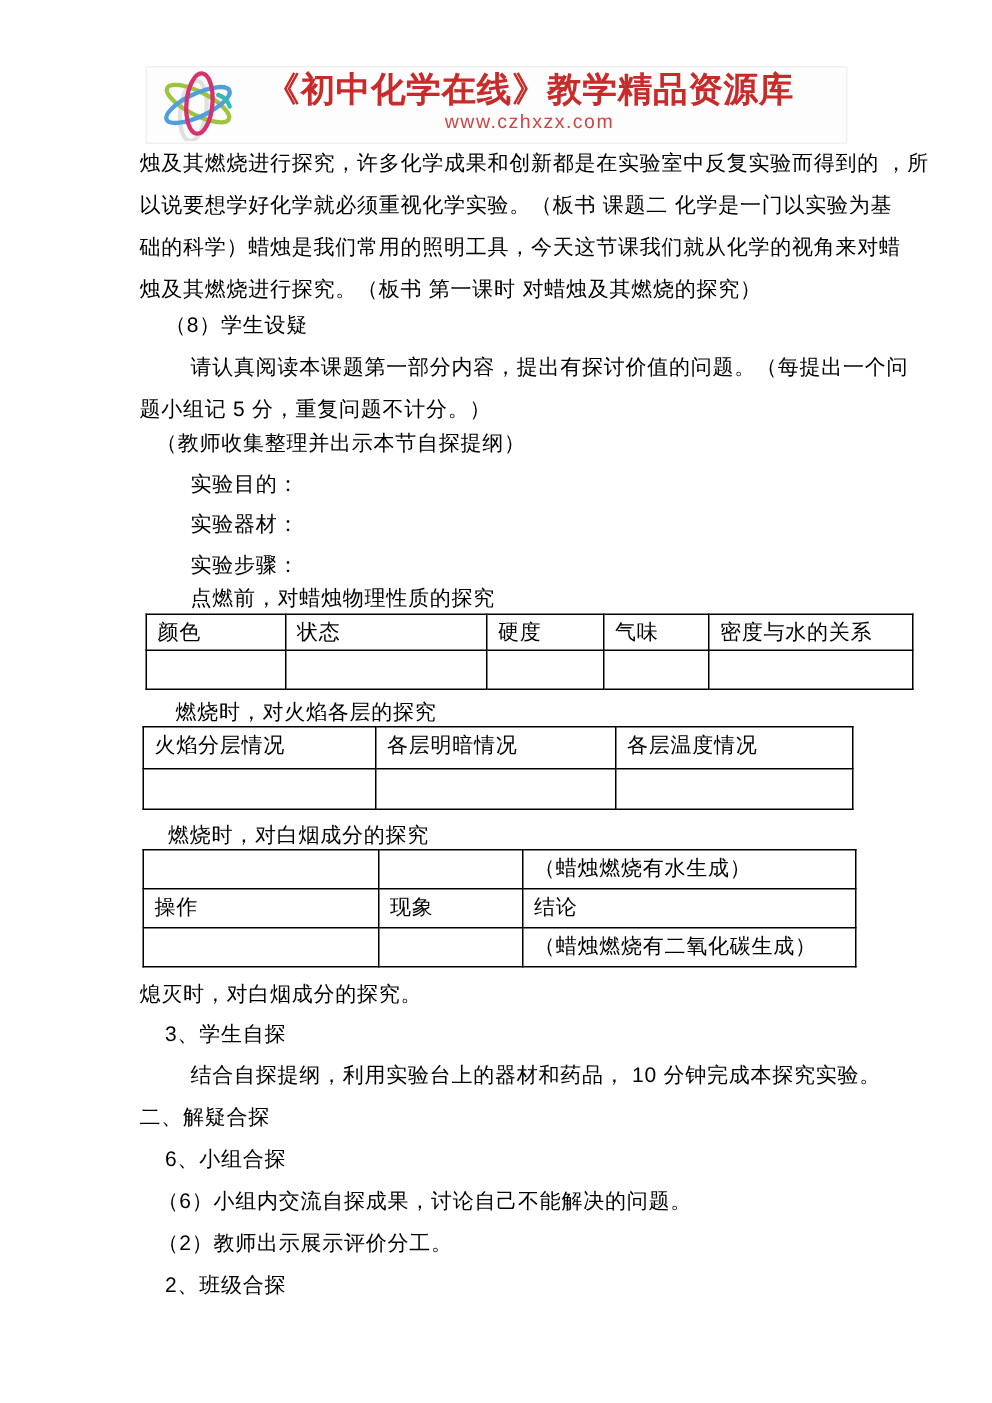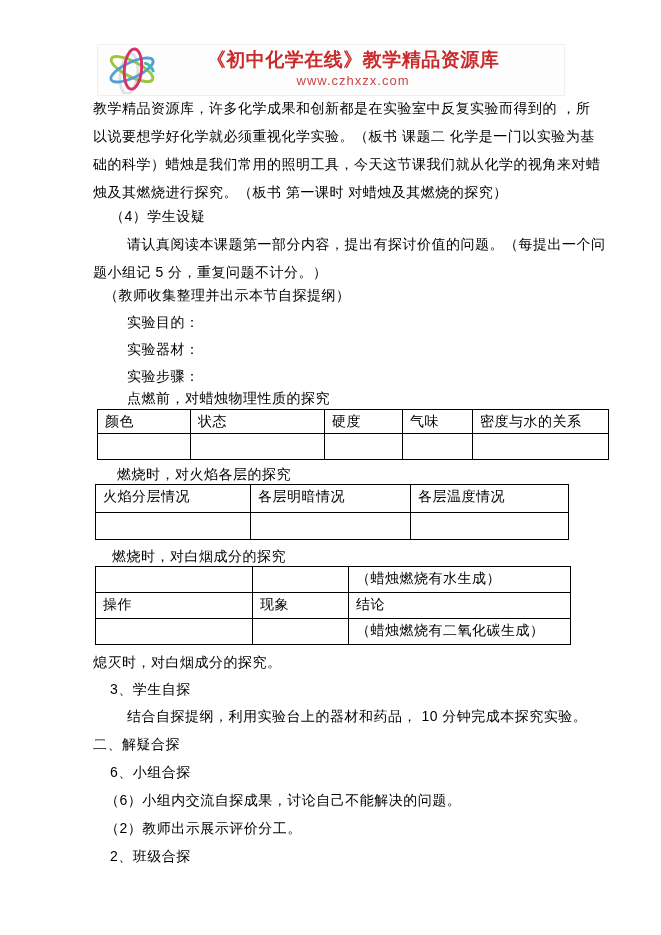--- a/index.html
+++ b/index.html
@@ -14,21 +14,21 @@
   
   .header-box{
     position:absolute;left:97px;top:44px;width:468px;height:52px;
     background:#fefdfd;border:1px solid rgba(0,0,0,0.05);
     box-sizing:border-box;
   }
   .logo{position:absolute;left:5px;top:1px;width:58px;height:48px;}
   .header-text{position:absolute;left:70px;right:26px;top:3px;text-align:center;}
   .site-title{
     font-family:"Liberation Serif","DejaVu Serif",serif;
-    font-weight:bold;font-size:19px;letter-spacing:0.5px;
+    font-weight:bold;font-size:23px;letter-spacing:0.5px;
     color:#c92b2b;line-height:24px;white-space:nowrap;
   }
   .site-url{
     font-size:13px;color:#cd4545;letter-spacing:1px;line-height:18px;
   }
   
   .line{
     position:absolute;font-size:14px;line-height:20px;
     letter-spacing:0.5px;white-space:nowrap;
   }
@@ -85,25 +85,25 @@
       <ellipse cx="31" cy="24" rx="21" ry="9" stroke="#d6336e" transform="rotate(95 31 24)"></ellipse>
       <path d="M44 18 q6 2 8 8" stroke="#39b9b0"></path>
     </g>
   </svg>
   <div class="header-text">
     <div class="site-title">《初中化学在线》教学精品资源库</div>
     <div class="site-url">www.czhxzx.com</div>
   </div>
 </div>
 
-<div class="line l1">教学精品资源库，许多化学成果和创新都是在实验室中反复实验而得到的 ，所</div>
+<div class="line l1">烛及其燃烧进行探究，许多化学成果和创新都是在实验室中反复实验而得到的 ，所</div>
 <div class="line l2">以说要想学好化学就必须重视化学实验。（板书 课题二 化学是一门以实验为基</div>
 <div class="line l3">础的科学）蜡烛是我们常用的照明工具，今天这节课我们就从化学的视角来对蜡</div>
 <div class="line l4">烛及其燃烧进行探究。（板书 第一课时 对蜡烛及其燃烧的探究）</div>
-<div class="line l5">（4）学生设疑</div>
+<div class="line l5">（8）学生设疑</div>
 <div class="line l6">请认真阅读本课题第一部分内容，提出有探讨价值的问题。（每提出一个问</div>
 <div class="line l7">题小组记 5 分，重复问题不计分。）</div>
 <div class="line l8">（教师收集整理并出示本节自探提纲）</div>
 <div class="line l9">实验目的：</div>
 <div class="line l10">实验器材：</div>
 <div class="line l11">实验步骤：</div>
 
 <div class="line cap1">点燃前，对蜡烛物理性质的探究</div>
 <table class="tbl t1">
   <colgroup>

